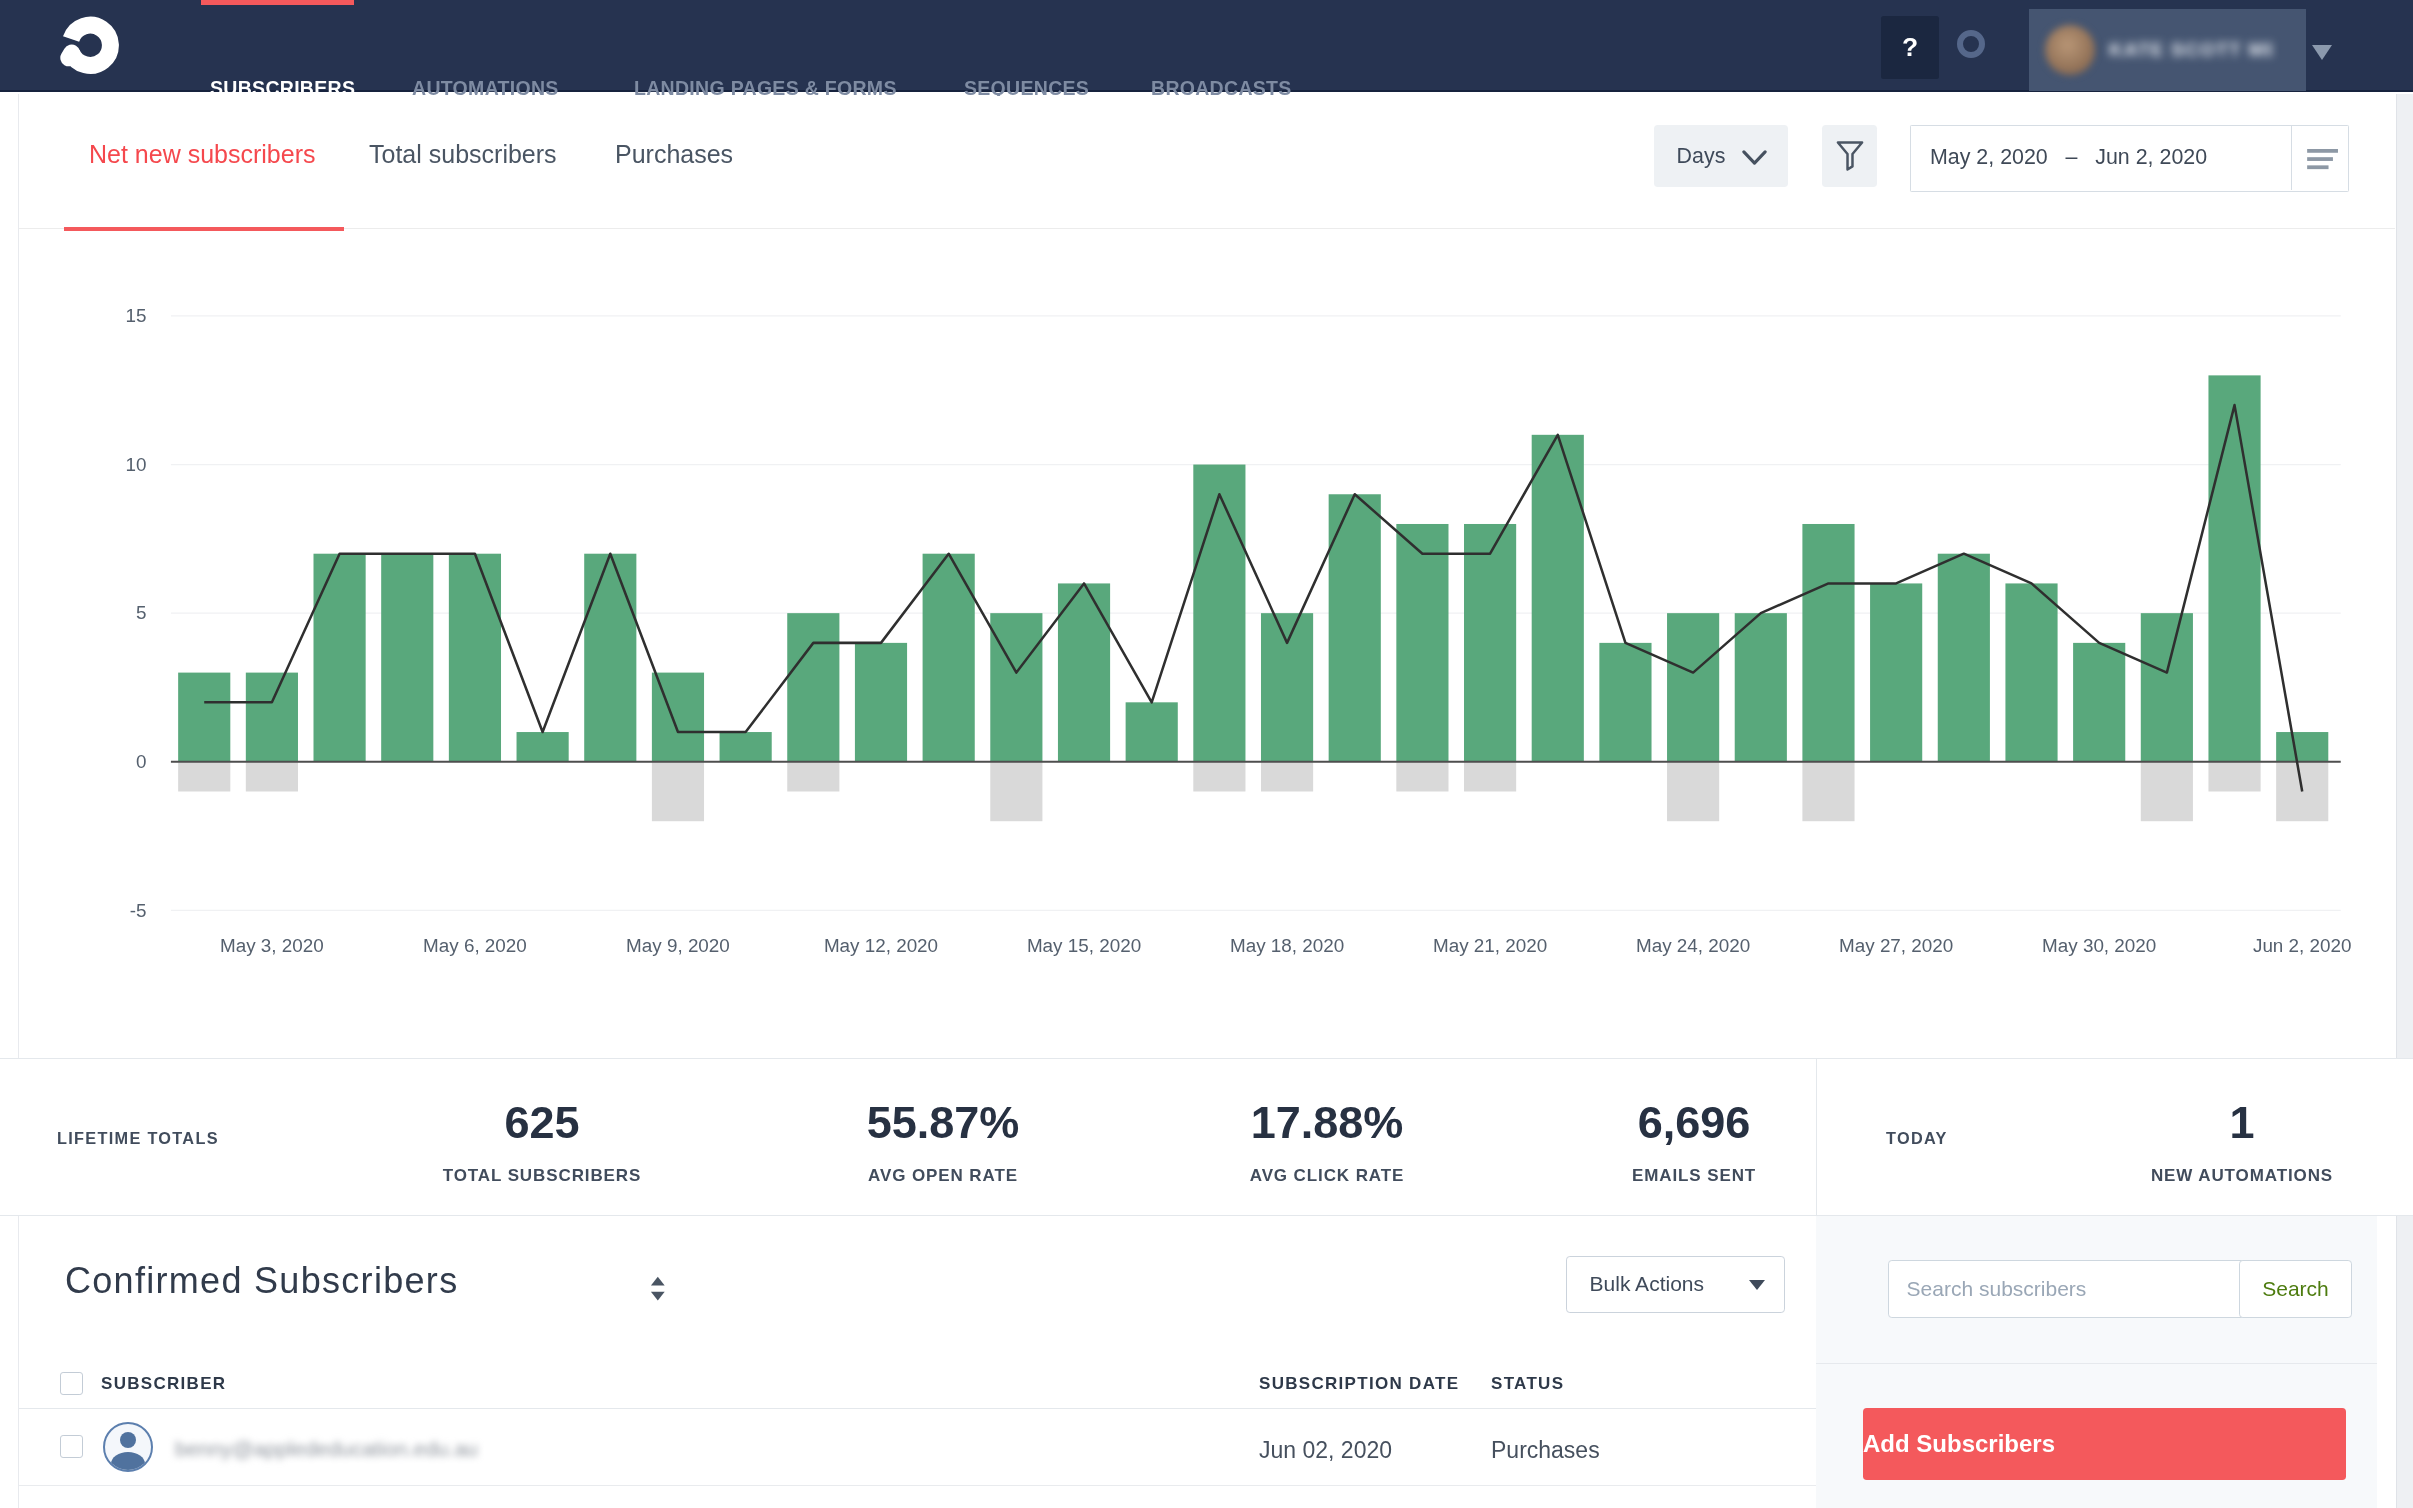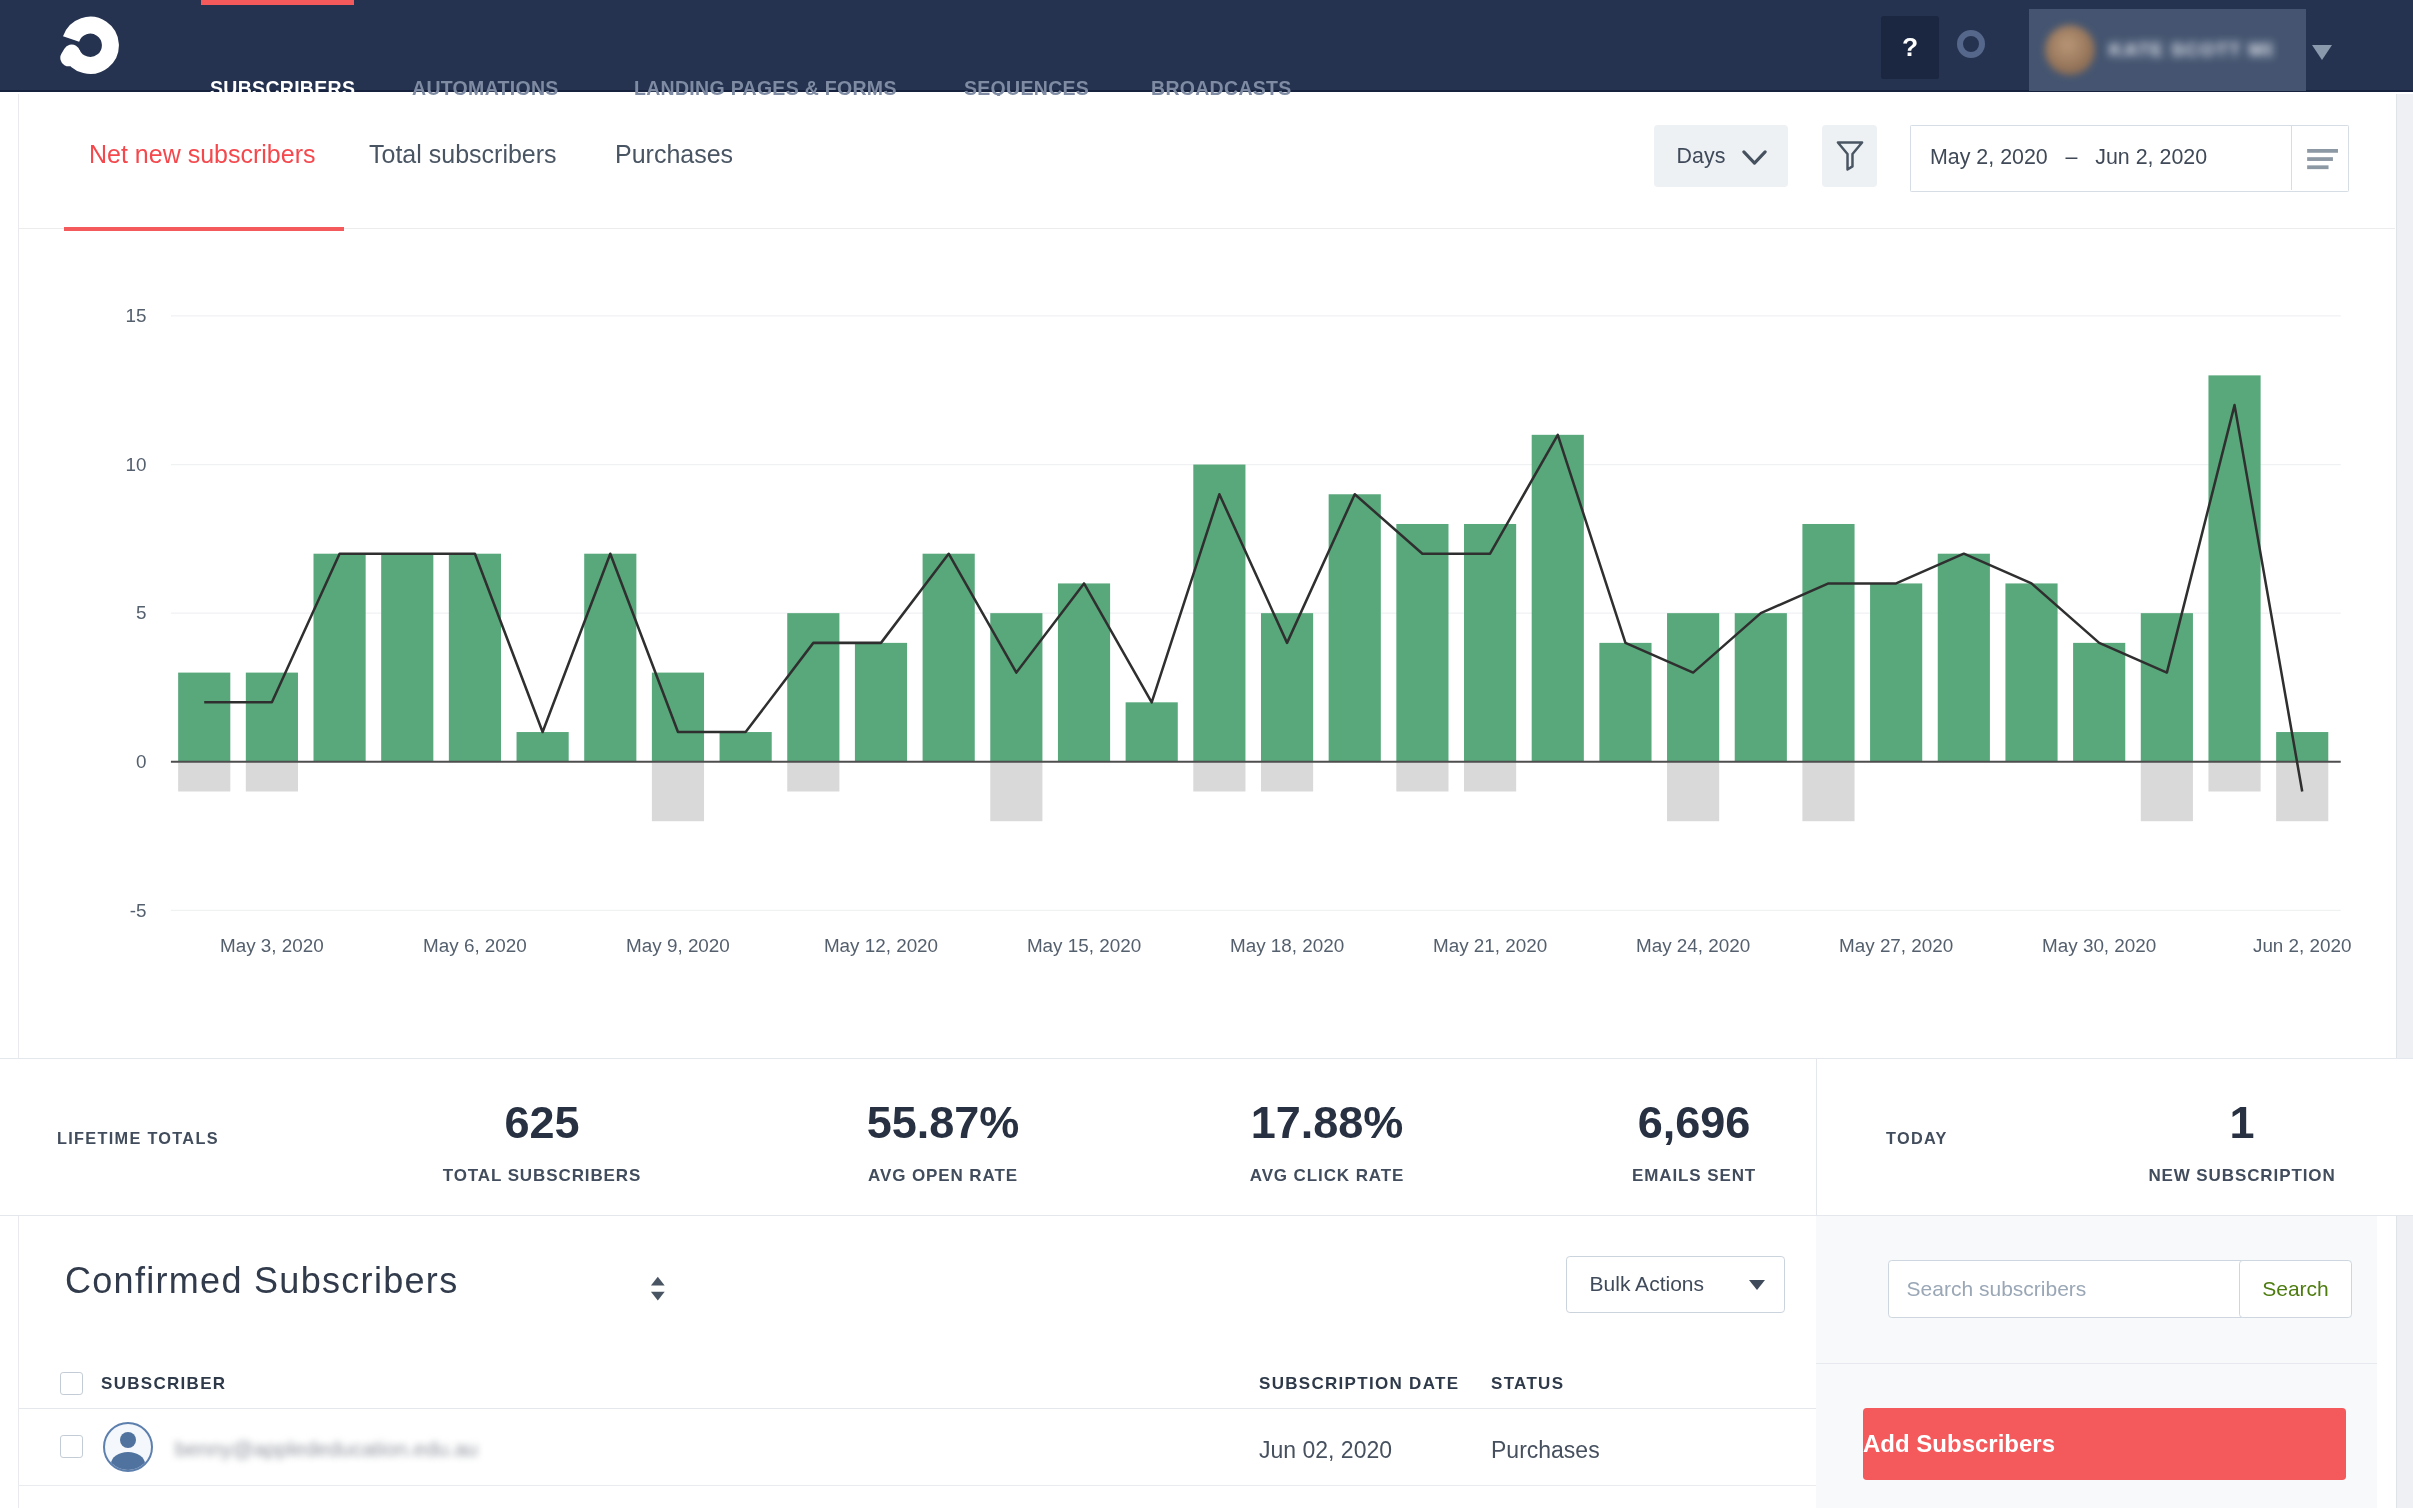--- a/index.html
+++ b/index.html
@@ -182,21 +182,21 @@
   <div class="stat-lab" style="left:542px">TOTAL SUBSCRIBERS</div>
   <div class="stat-big" style="left:943px">55.87%</div>
   <div class="stat-lab" style="left:943px">AVG OPEN RATE</div>
   <div class="stat-big" style="left:1327px">17.88%</div>
   <div class="stat-lab" style="left:1327px">AVG CLICK RATE</div>
   <div class="stat-big" style="left:1694px">6,696</div>
   <div class="stat-lab" style="left:1694px">EMAILS SENT</div>
   <div style="position:absolute;left:1816px;top:0;width:1.3px;height:156px;background:#e4e8ec"></div>
   <div class="cap-label" style="position:absolute;left:1886px;top:70px;">TODAY</div>
   <div class="stat-big" style="left:2242px">1</div>
-  <div class="stat-lab" style="left:2242px">NEW SUBSCRIPTION</div>
+  <div class="stat-lab" style="left:2242px">NEW AUTOMATIONS</div>
 </div>
 
 <div class="bottom-left">
   <div class="h-conf">Confirmed Subscribers</div>
   <svg class="sorticon" width="17.6" height="25" viewBox="0 0 28 40">
     <polygon points="14,1 25,15 3,15" fill="#4a5563"></polygon>
     <polygon points="14,39 25,25 3,25" fill="#4a5563"></polygon>
   </svg>
   <div class="bulk">Bulk Actions
     <span style="position:absolute;right:19px;top:22.6px;width:0;height:0;border-left:8.2px solid transparent;border-right:8.2px solid transparent;border-top:10.7px solid #3f4a5a;"></span>

